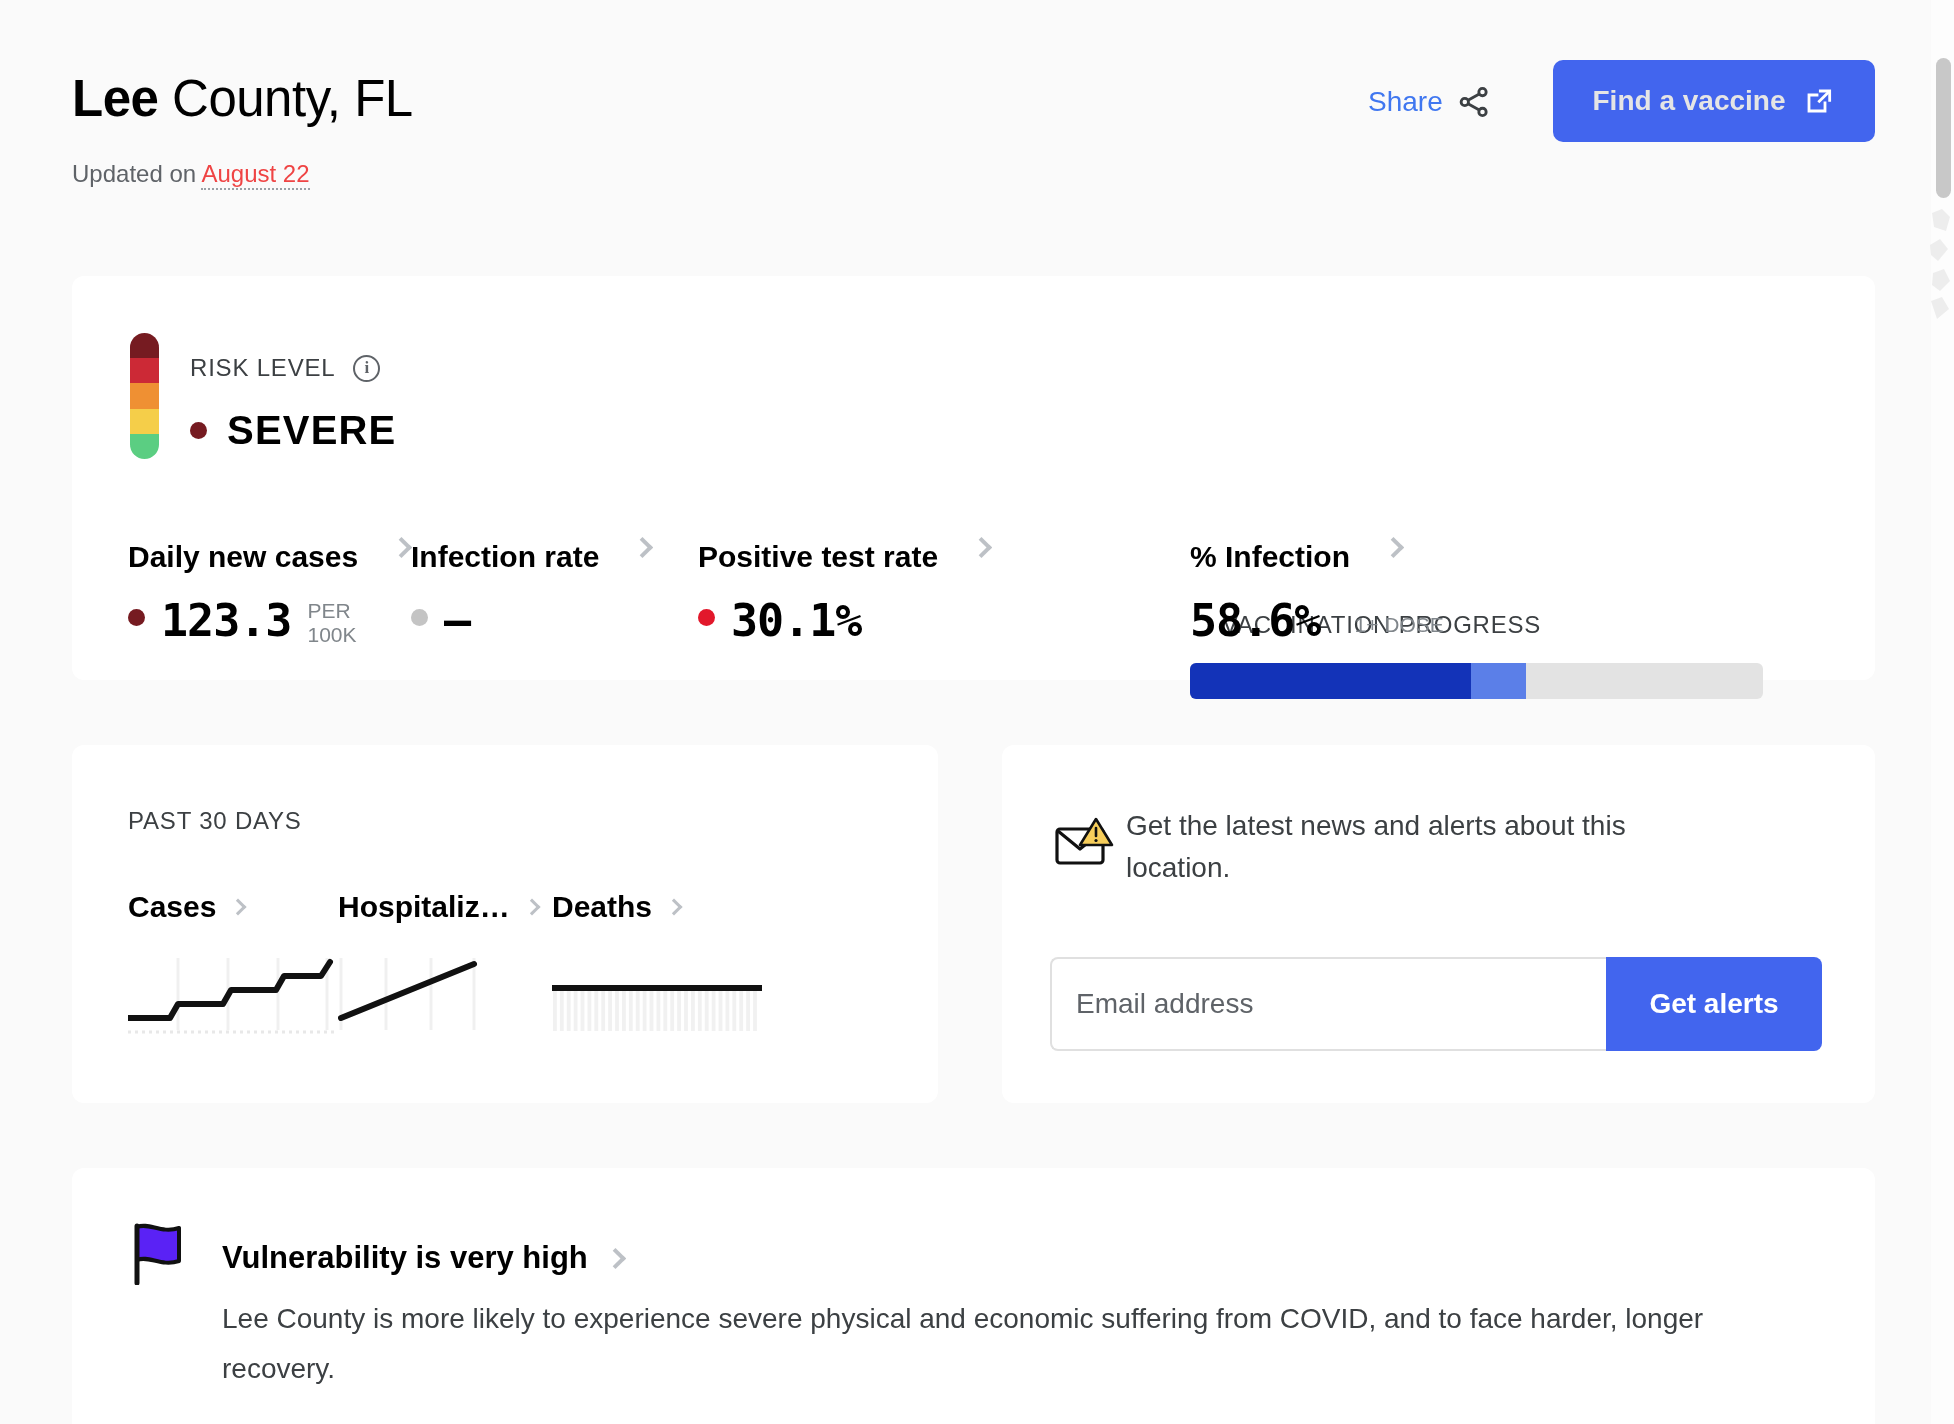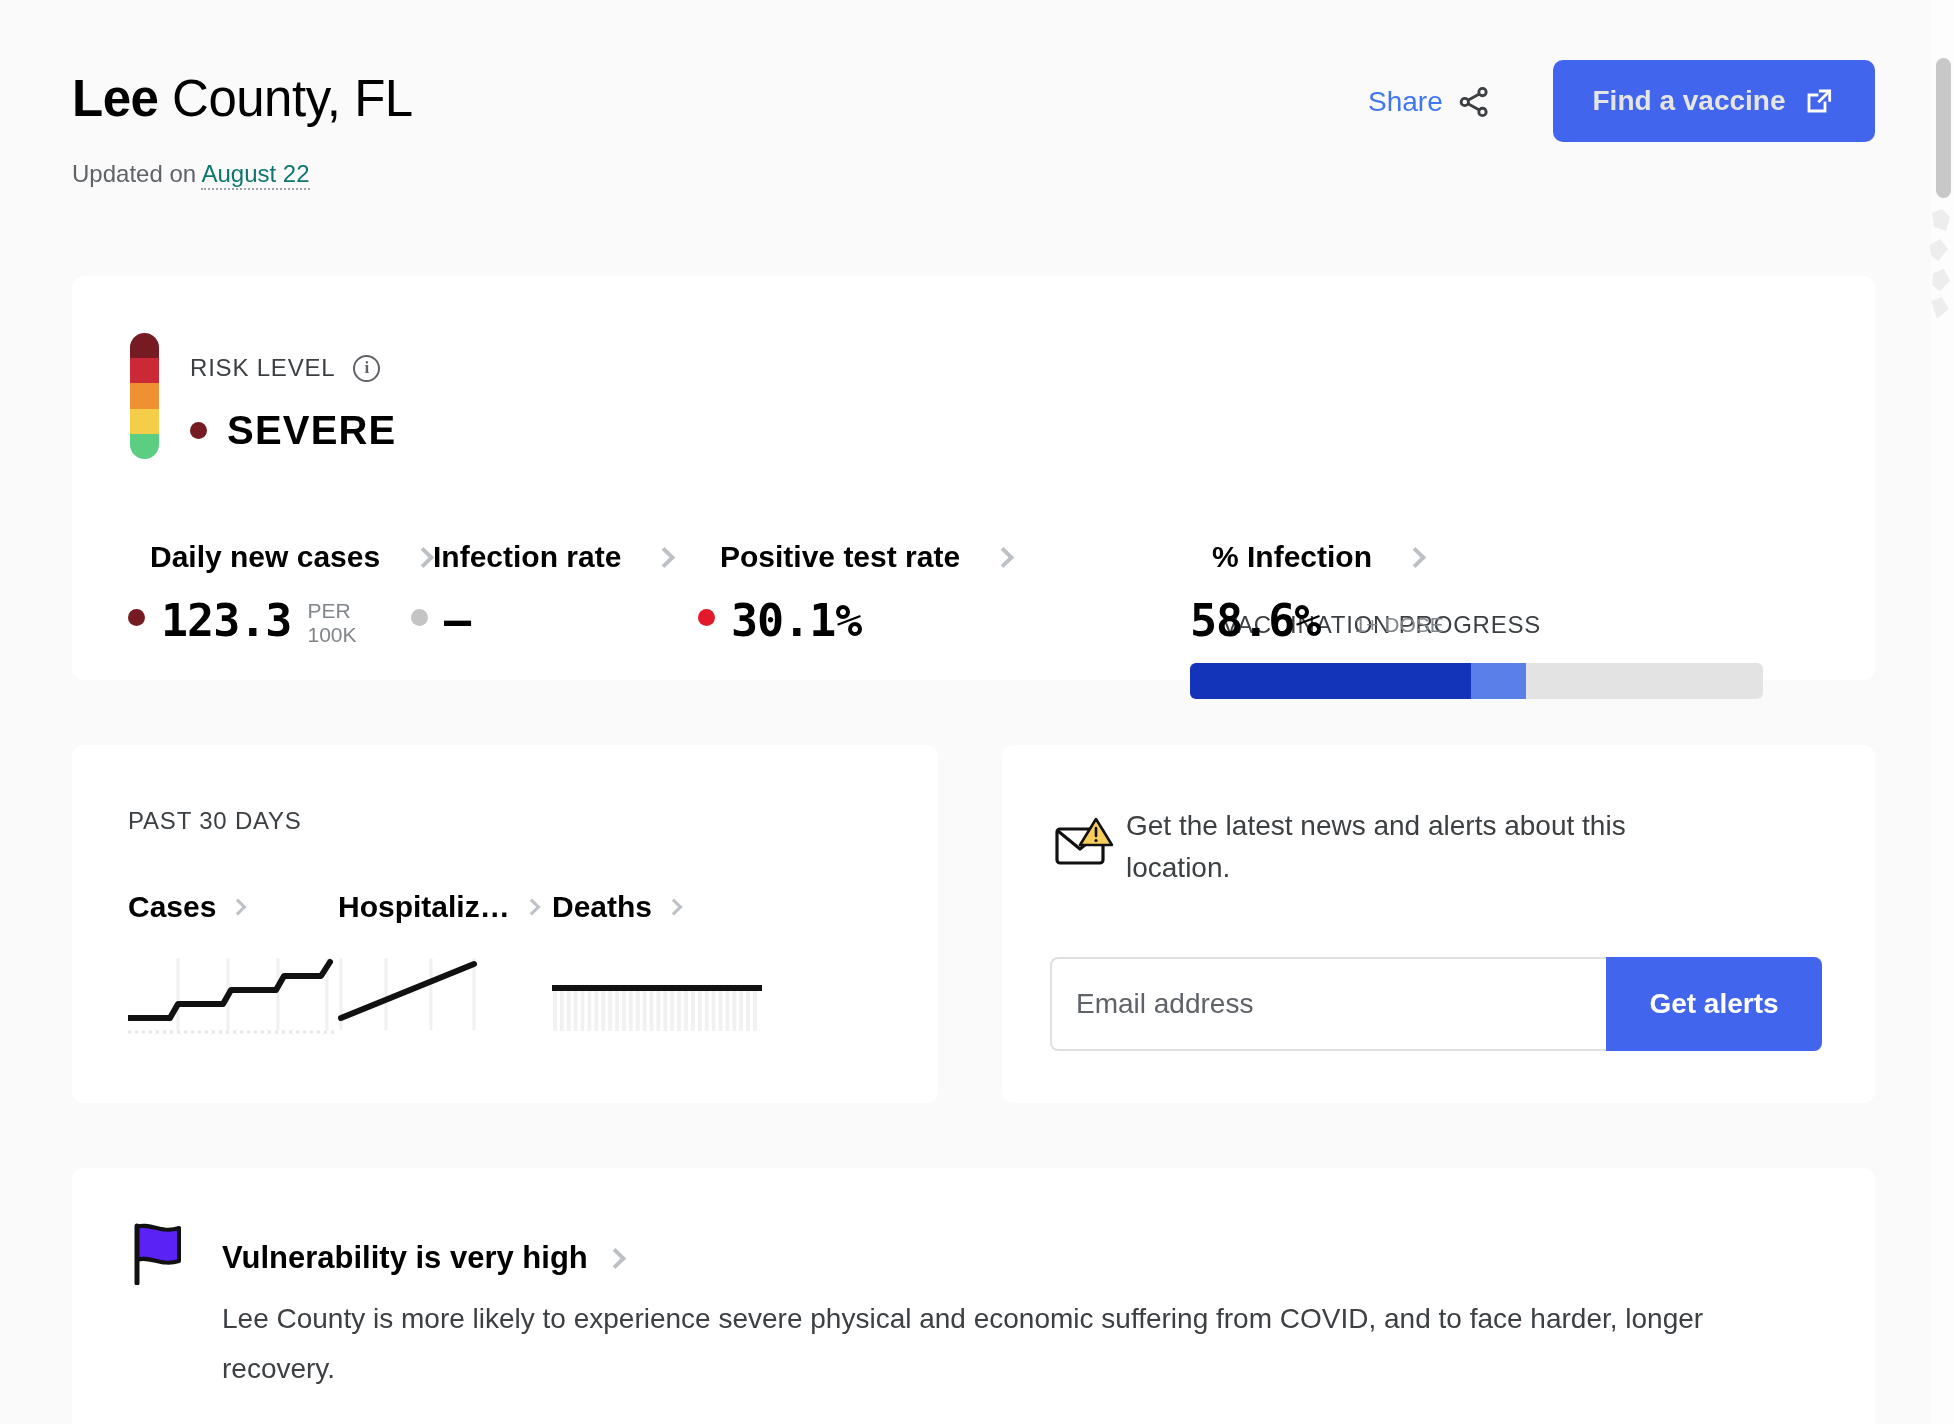--- a/index.html
+++ b/index.html
@@ -72,21 +72,21 @@
   #updated {
     position: absolute;
     left: 72px; top: 160px;
     font-size: 24px;
     color: #5f6368;
     white-space: nowrap;
   }
   #updated-date {
     border-bottom: 2px dotted #9aa0a6;
     padding-bottom: 1px;
-    color: #0f766e;
+    color: #ef4444;
   }
 
   #share-btn {
     position: absolute;
     left: 1368px; top: 85px;
     display: flex;
     align-items: center;
     gap: 14px;
     cursor: pointer;
   }
@@ -207,24 +207,23 @@
   #vax-seg-full  { background: #1333b8; }
   #vax-seg-part  { background: #5b7fe8; }
 
   
   .metric {
     position: absolute;
     top: 0;
   }
   .metric-head {
     display: flex;
-    align-items: center;
+    align-items: flex-start;
     gap: 36px;
     cursor: pointer;
-    margin-left: 22px;
   }
   .metric-head .name {
     font-size: 30px;
     font-weight: 700;
     color: #000;
     white-space: nowrap;
   }
   .chev {
     width: 15px; height: 15px;
     border-right: 4px solid #bdc1c6;

